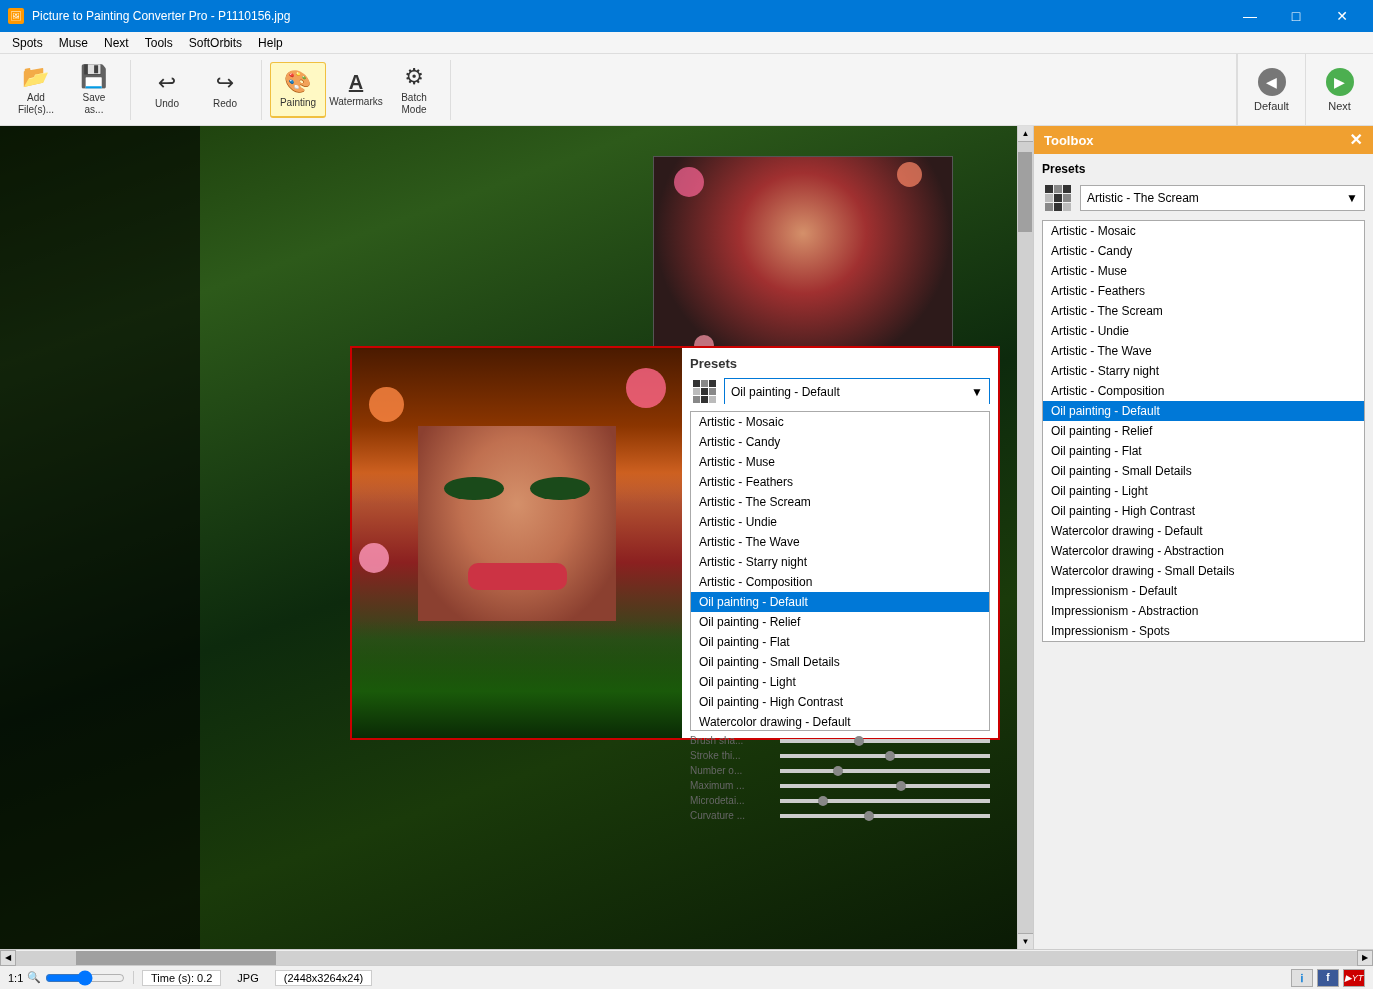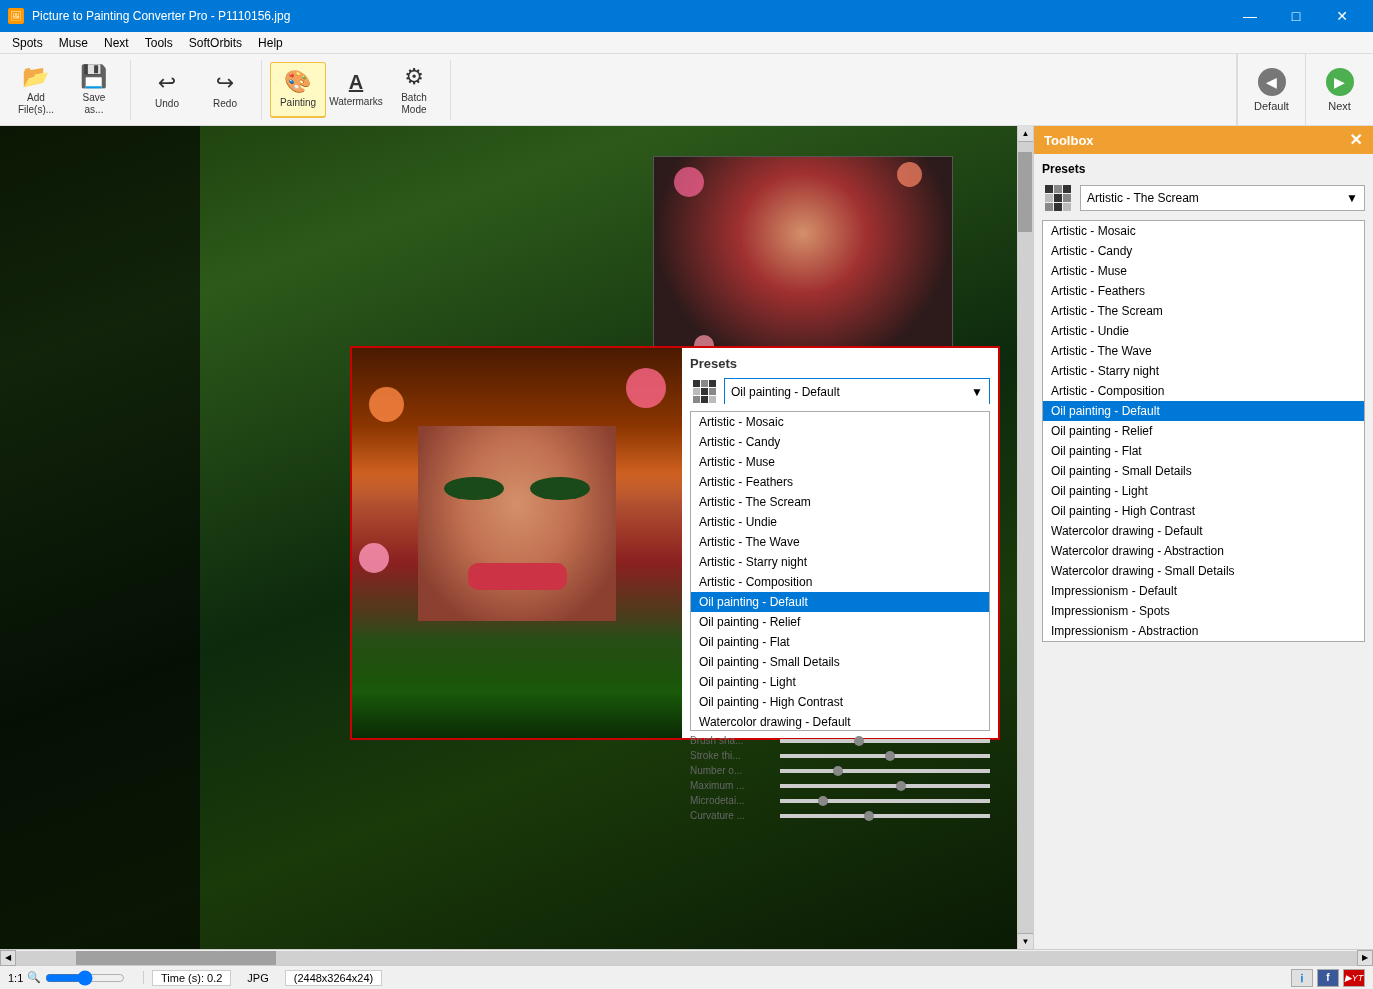--- a/index.html
+++ b/index.html
@@ -252,21 +252,21 @@
       align-items: center;
       padding: 0 8px;
       gap: 8px;
       font-size: 11px;
     }
     .status-zoom {
       display: flex;
       align-items: center;
       gap: 4px;
       border-right: 1px solid #ccc;
-      padding-right: 18px;
+      padding-right: 8px;
     }
     .status-time {
       background: white;
       border: 1px solid #ccc;
       padding: 1px 8px;
     }
     .status-format {
       padding: 1px 8px;
     }
     .status-dimensions {
@@ -661,22 +661,22 @@
           <div class="preset-list-item selected">Oil painting - Default</div>
           <div class="preset-list-item">Oil painting - Relief</div>
           <div class="preset-list-item">Oil painting - Flat</div>
           <div class="preset-list-item">Oil painting - Small Details</div>
           <div class="preset-list-item">Oil painting - Light</div>
           <div class="preset-list-item">Oil painting - High Contrast</div>
           <div class="preset-list-item">Watercolor drawing - Default</div>
           <div class="preset-list-item">Watercolor drawing - Abstraction</div>
           <div class="preset-list-item">Watercolor drawing - Small Details</div>
           <div class="preset-list-item">Impressionism - Default</div>
+          <div class="preset-list-item">Impressionism - Abstraction</div>
           <div class="preset-list-item">Impressionism - Spots</div>
-          <div class="preset-list-item">Impressionism - Abstraction</div>
         </div>
       </div>
     </div>
   </div>
 </div>
 
 <div class="h-scroll-area">
   <div class="h-scroll-btn">◀</div>
   <div class="h-scroll-track">
     <div class="h-scroll-thumb"></div>

